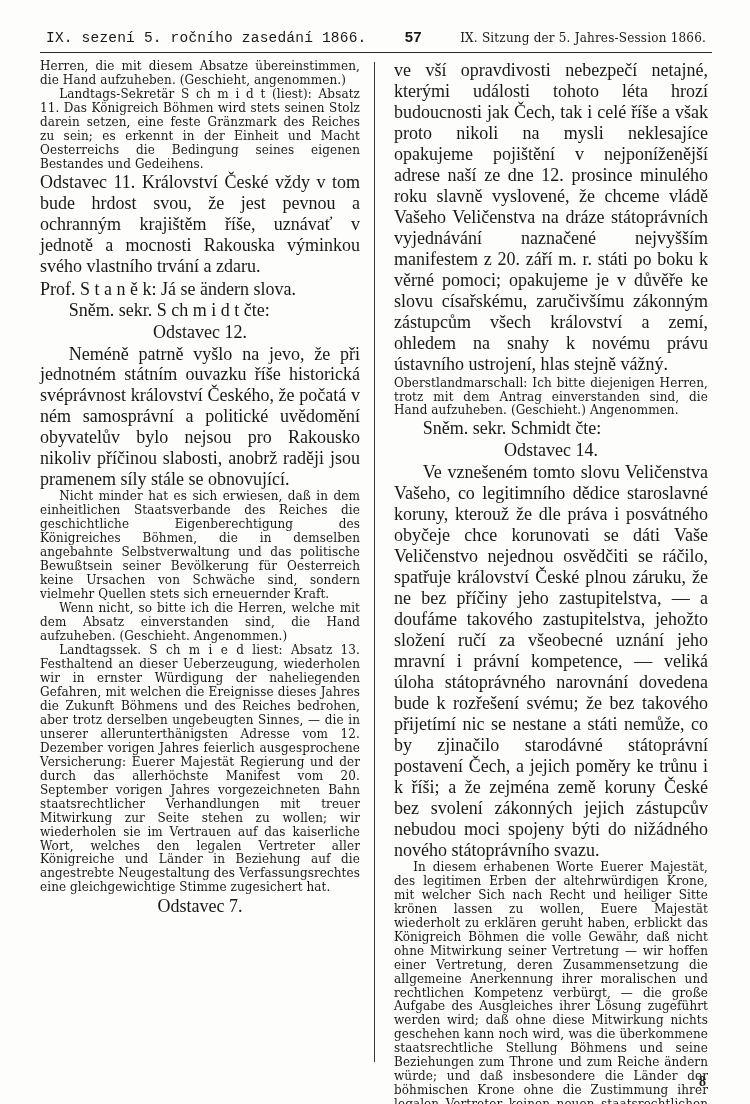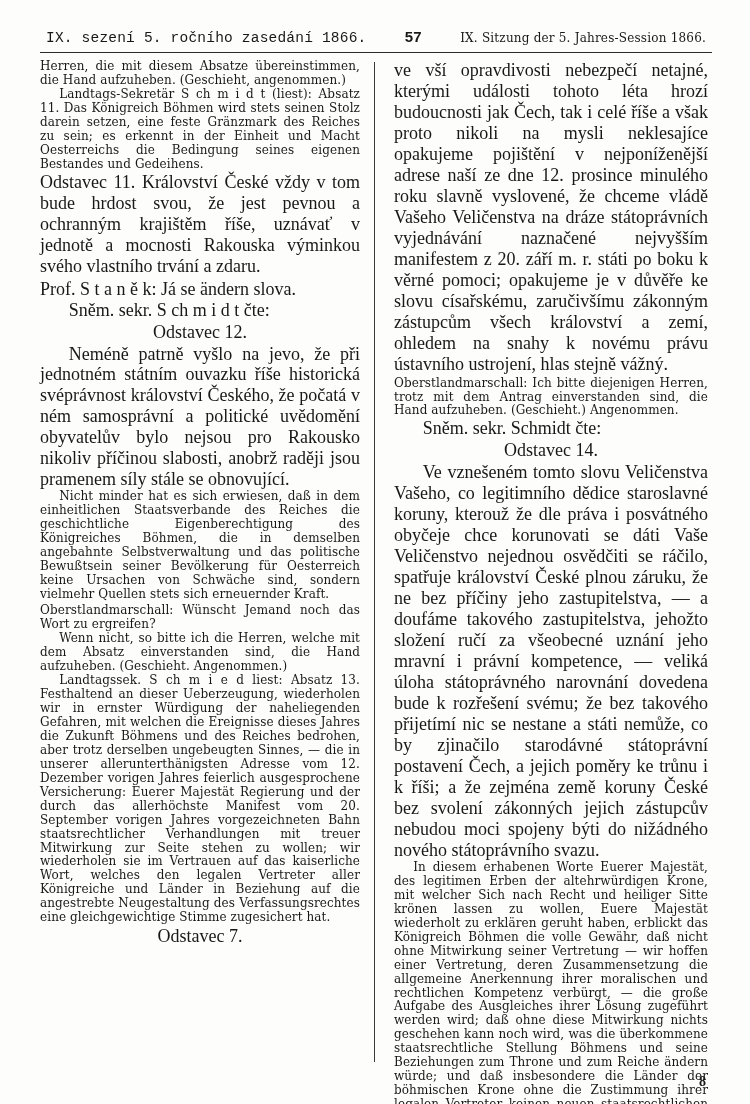--- a/index.html
+++ b/index.html
@@ -122,21 +122,20 @@
   <div class="columns">
     <div class="col left" id="colL">
         <p class="frak noind">Herren, die mit diesem Absatze übereinstimmen, die Hand aufzuheben. (Geschieht, angenommen.)</p>
         <p class="frak">Landtags-Sekretär S ch m i d t (liest): Absatz 11. Das Königreich Böhmen wird stets seinen Stolz darein setzen, eine feste Gränzmark des Reiches zu sein; es erkennt in der Einheit und Macht Oesterreichs die Bedingung seines eigenen Bestandes und Gedeihens.</p>
         <p class="rom noind">Odstavec 11. Království České vždy v tom bude hrdost svou, že jest pevnou a ochranným krajištěm říše, uznávať v jednotě a mocnosti Rakouska výminkou svého vlastního trvání a zdaru.</p>
         <p class="rom noind blk">Prof. S t a n ě k: Já se ändern slova.</p>
         <p class="rom">Sněm. sekr. S ch m i d t čte:</p>
         <p class="rom noind center">Odstavec 12.</p>
         <p class="rom">Neméně patrně vyšlo na jevo, že při jednotném státním ouvazku říše historická svéprávnost království Českého, že počatá v ném samosprávní a politické uvědomění obyvatelův bylo nejsou pro Rakousko nikoliv příčinou slabosti, anobrž raději jsou pramenem síly stále se obnovující.</p>
         <p class="frak">Nicht minder hat es sich erwiesen, daß in dem einheitlichen Staatsverbande des Reiches die geschichtliche Eigenberechtigung des Königreiches Böhmen, die in demselben angebahnte Selbstverwaltung und das politische Bewußtsein seiner Bevölkerung für Oesterreich keine Ursachen von Schwäche sind, sondern vielmehr Quellen stets sich erneuernder Kraft.</p>
-        <p class="frak noind blk">Oberstlandmarschall: Wünscht Jemand noch das Wort zu ergreifen?</p>
         <p class="frak">Wenn nicht, so bitte ich die Herren, welche mit dem Absatz einverstanden sind, die Hand aufzuheben. (Geschieht. Angenommen.)</p>
         <p class="frak">Landtagssek. S ch m i e d liest: Absatz 13. Festhaltend an dieser Ueberzeugung, wiederholen wir in ernster Würdigung der naheliegenden Gefahren, mit welchen die Ereignisse dieses Jahres die Zukunft Böhmens und des Reiches bedrohen, aber trotz derselben ungebeugten Sinnes, — die in unserer allerunterthänigsten Adresse vom 12. Dezember vorigen Jahres feierlich ausgesprochene Versicherung: Euerer Majestät Regierung und der durch das allerhöchste Manifest vom 20. September vorigen Jahres vorgezeichneten Bahn staatsrechtlicher Verhandlungen mit treuer Mitwirkung zur Seite stehen zu wollen; wir wiederholen sie im Vertrauen auf das kaiserliche Wort, welches den legalen Vertreter aller Königreiche und Länder in Beziehung auf die angestrebte Neugestaltung des Verfassungsrechtes eine gleichgewichtige Stimme zugesichert hat.</p>
         <p class="rom noind center">Odstavec 7.</p>
       </div>
     <div class="col right" id="colR">
         <p class="rom noind">ve vší opravdivosti nebezpečí netajné, kterými události tohoto léta hrozí budoucnosti jak Čech, tak i celé říše a však proto nikoli na mysli neklesajíce opakujeme pojištění v nejponíženější adrese naší ze dne 12. prosince minulého roku slavně vyslovené, že chceme vládě Vašeho Veličenstva na dráze státoprávních vyjednávání naznačené nejvyšším manifestem z 20. září m. r. státi po boku k věrné pomoci; opakujeme je v důvěře ke slovu císařskému, zaručivšímu zákonným zástupcům všech království a zemí, ohledem na snahy k novému právu ústavního ustrojení, hlas stejně vážný.</p>
         <p class="frak noind blk">Oberstlandmarschall: Ich bitte diejenigen Herren, trotz mit dem Antrag einverstanden sind, die Hand aufzuheben. (Geschieht.) Angenommen.</p>
         <p class="rom">Sněm. sekr. Schmidt čte:</p>
         <p class="rom noind center">Odstavec 14.</p>
         <p class="rom">Ve vznešeném tomto slovu Veličenstva Vašeho, co legitimního dědice staroslavné koruny, kterouž že dle práva i posvátného obyčeje chce korunovati se dáti Vaše Veličenstvo nejednou osvědčiti se ráčilo, spatřuje království České plnou záruku, že ne bez příčiny jeho zastupitelstva, — a doufáme takového zastupitelstva, jehožto složení ručí za všeobecné uznání jeho mravní i právní kompetence, — veliká úloha státoprávného narovnání dovedena bude k rozřešení svému; že bez takového přijetímí nic se nestane a státi nemůže, co by zjinačilo starodávné státoprávní postavení Čech, a jejich poměry ke trůnu i k říši; a že zejména země koruny České bez svolení zákonných jejich zástupcův nebudou moci spojeny býti do nižádného nového státoprávního svazu.</p>

